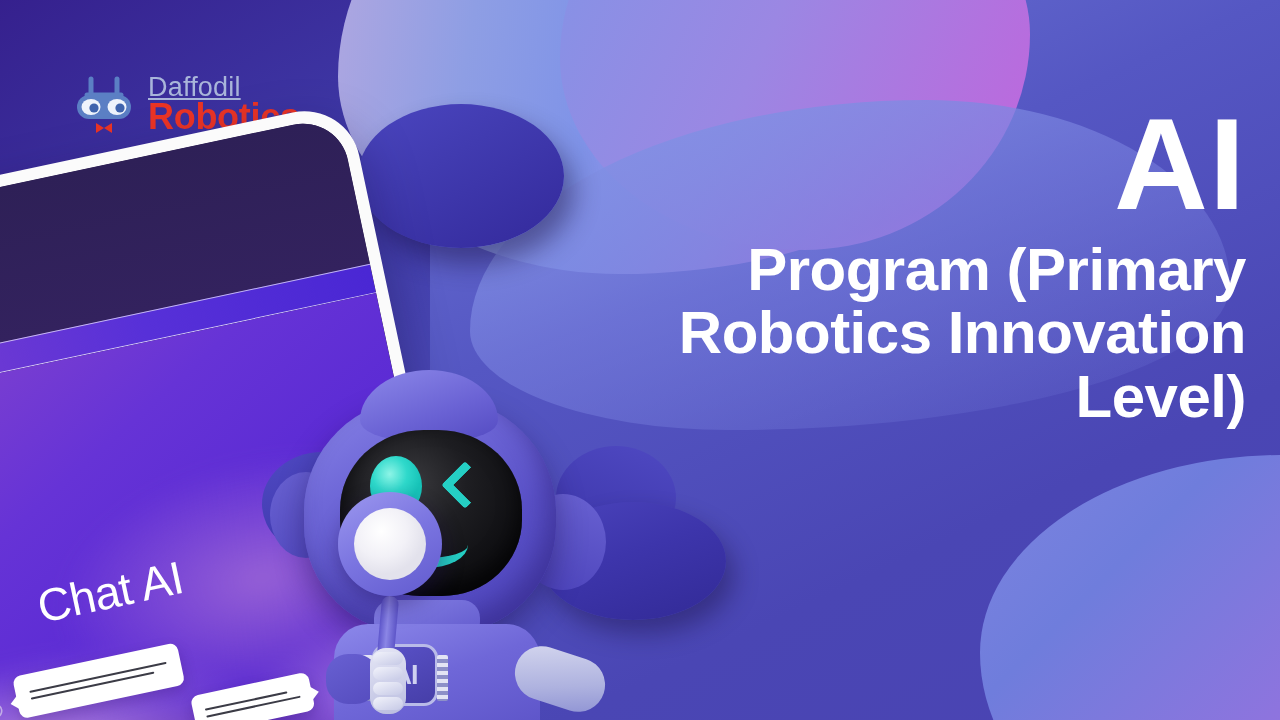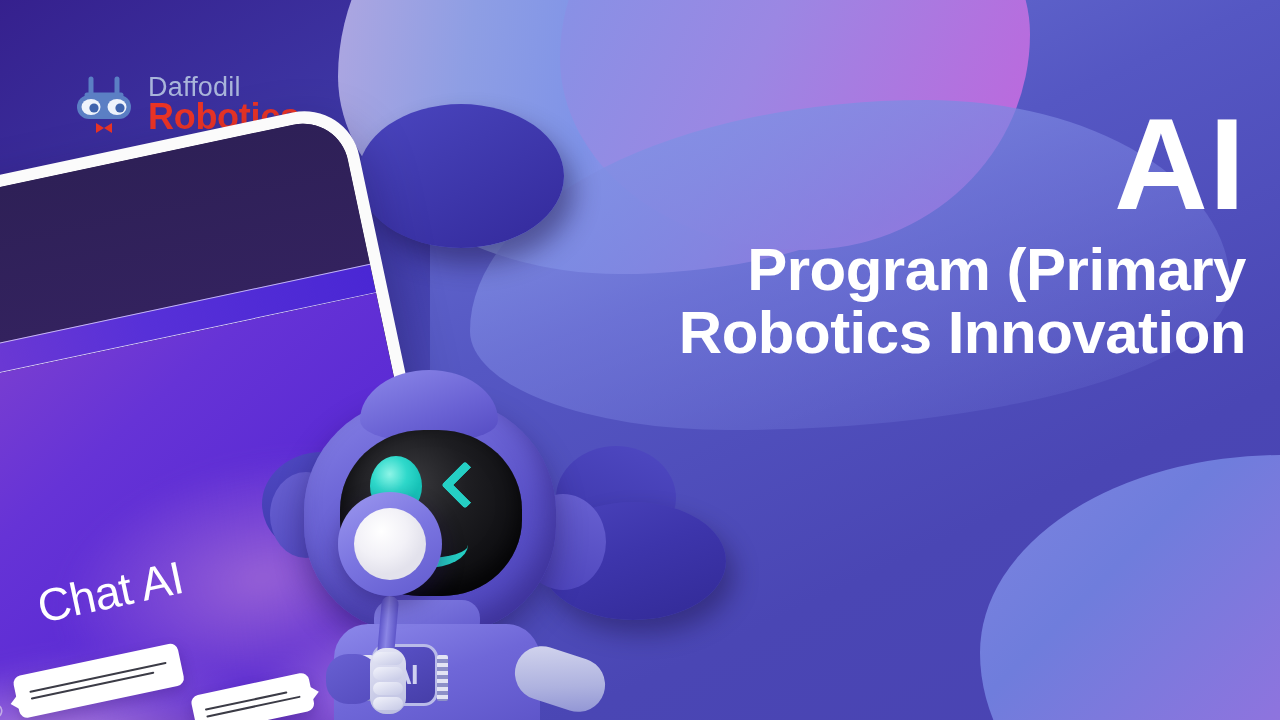--- a/index.html
+++ b/index.html
@@ -71,21 +71,21 @@
   .ellipse-dark-d {
     position:absolute; left:556px; top:446px; width:120px; height:104px;
     border-radius:50%;
     background:linear-gradient(200deg,#4f49c2 0%, #3b34a8 100%);
   }
 
   
   .logo { position:absolute; left:72px; top:72px; display:flex; align-items:center; gap:12px; }
   .logo-mark { width:64px; height:58px; position:relative; }
   .logo-text { line-height:1; padding-top:2px; }
-  .logo-daffodil { font-size:27px; color:#a9b5da; letter-spacing:.2px; display:block; }
+  .logo-daffodil { font-size:27px; color:#a9b5da; letter-spacing:.2px; display:block;text-decoration:underline; }
   .logo-robotics { font-size:36px; color:#ea3425; font-weight:bold; letter-spacing:-.3px; display:block; margin-top:-2px; }
 
   
   .phone-wrap {
     position:absolute; left:-120px; top:150px; width:540px; height:640px;
     transform:rotate(-12deg);
   }
   .phone-frame {
     position:absolute; inset:0;
     border-radius:56px;
@@ -358,16 +358,17 @@
         <i></i>
         <i></i>
       </div>
   </div>
 
   <div class="headline">
     <span class="hl-ai">AI</span>
     <span class="hl-rest">
       <span>Program (Primary</span>
       <span>Robotics Innovation</span>
+      <span>Level)</span>
     </span>
   </div>
 
 </div>
 
 </body></html>

